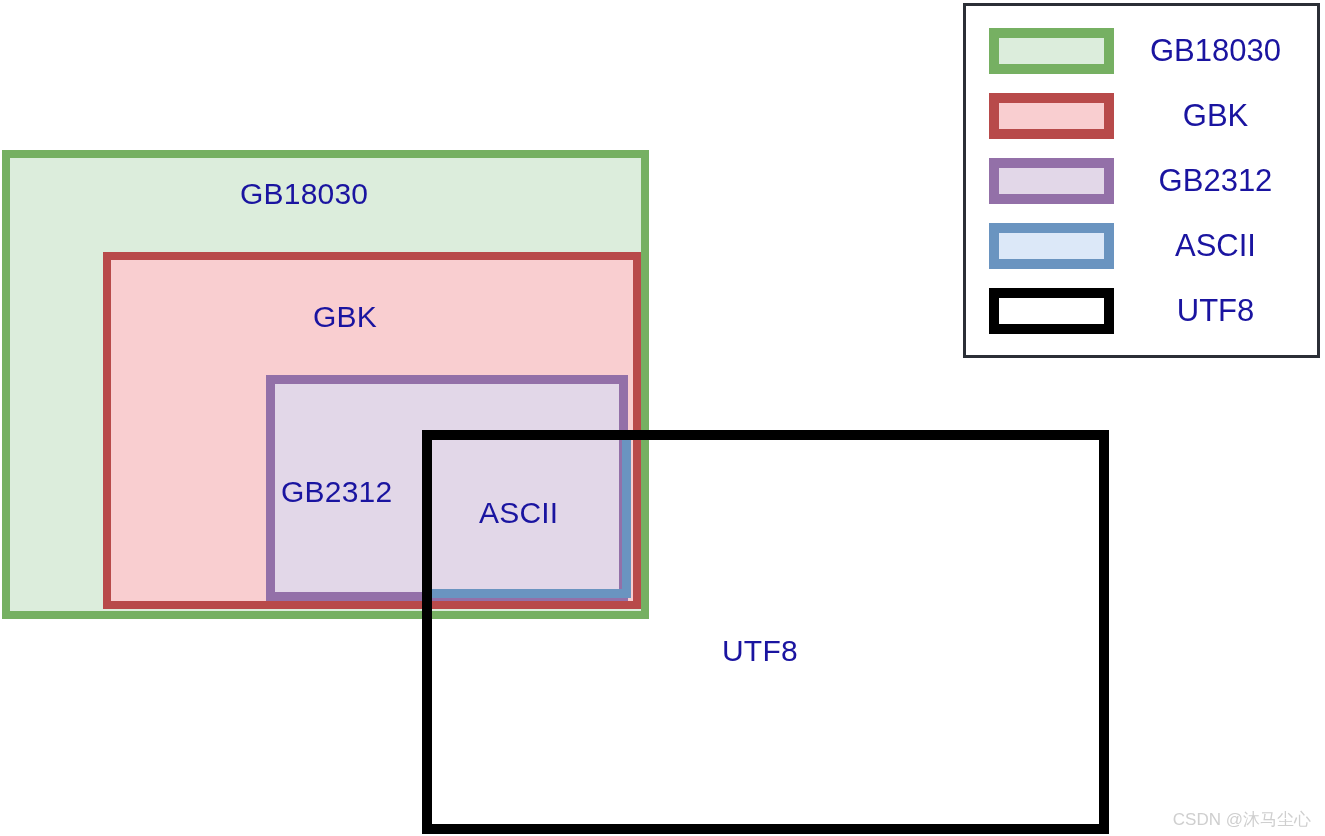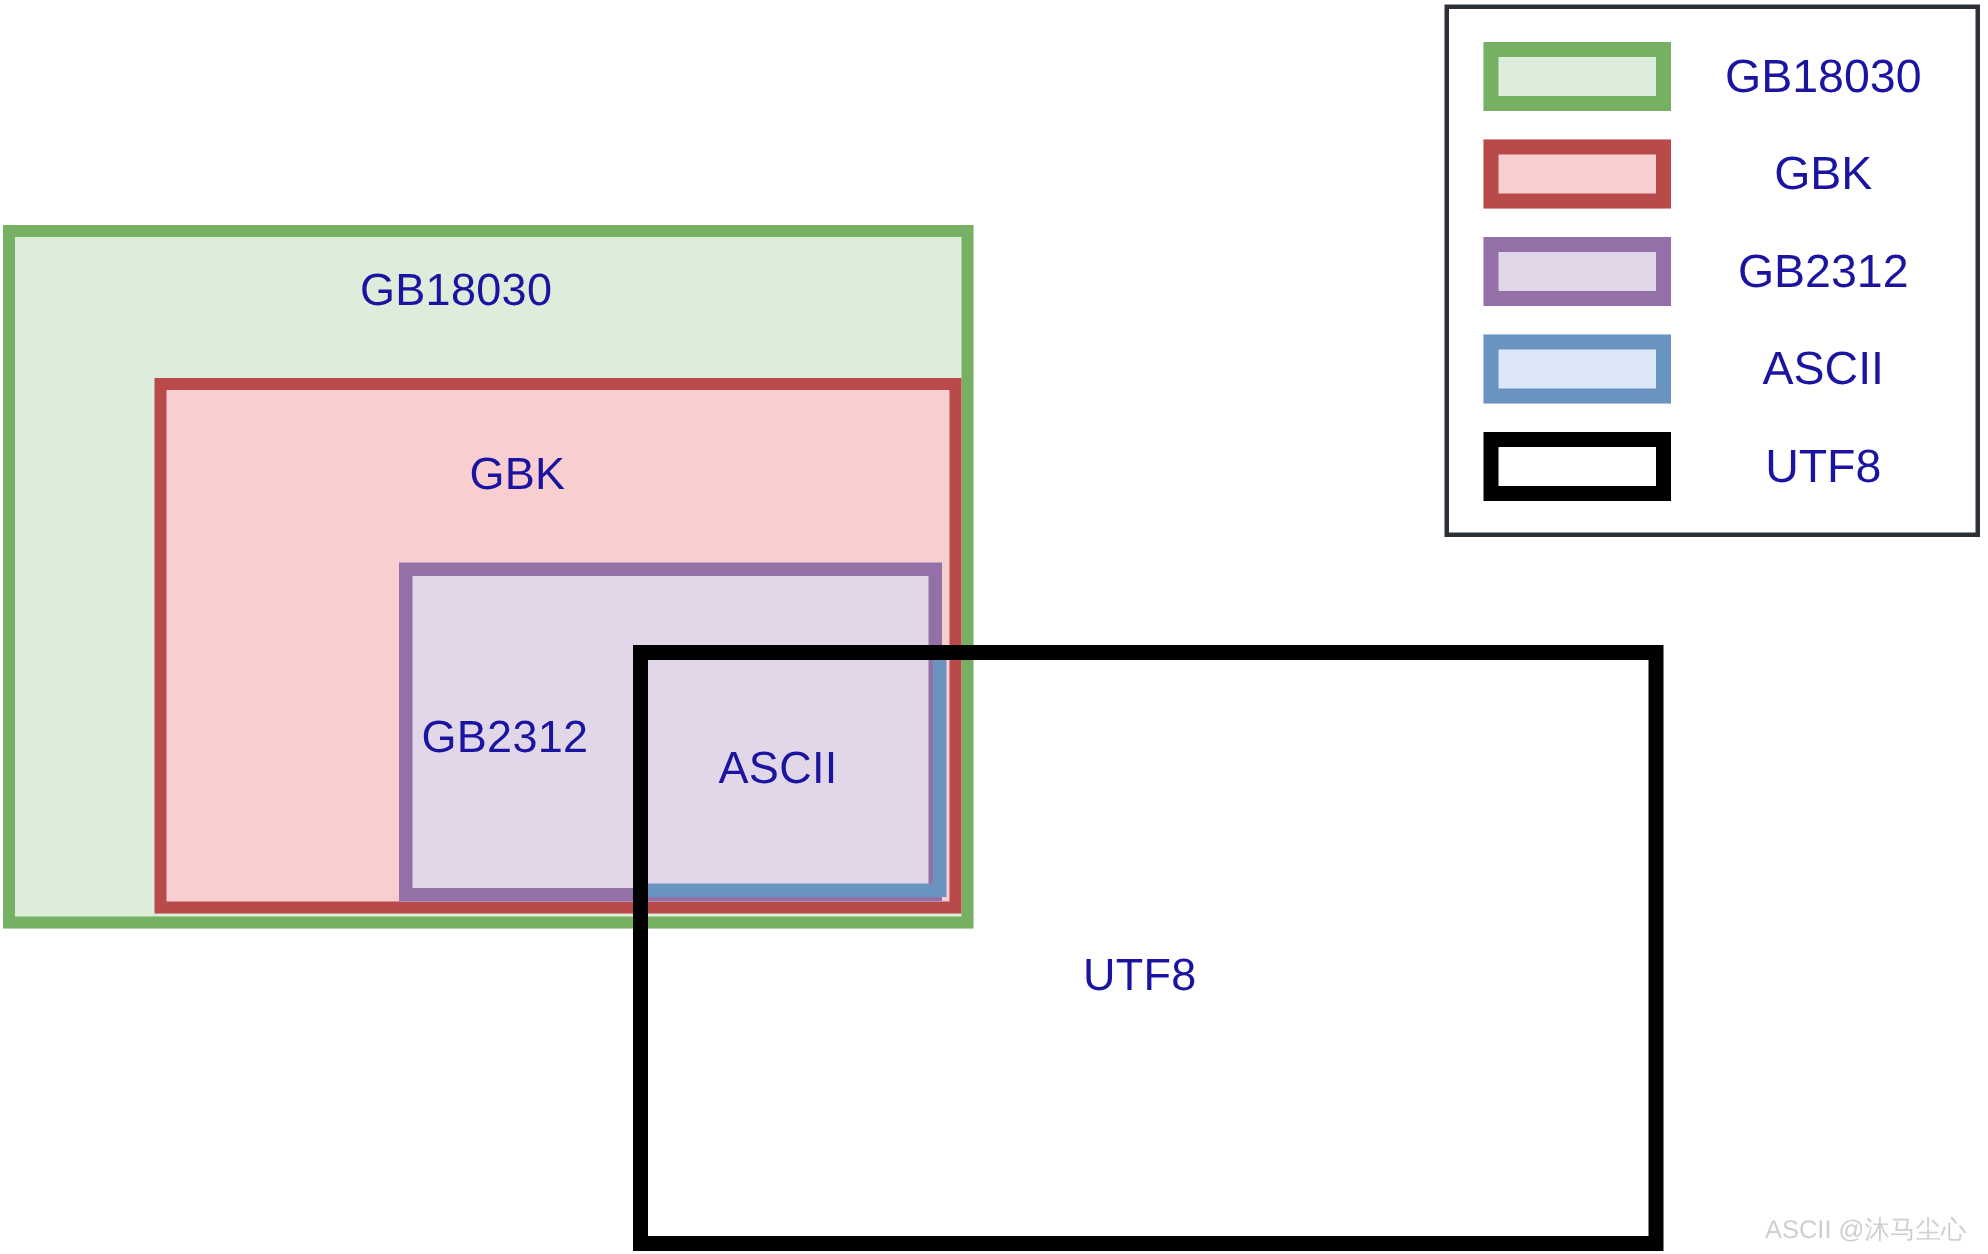--- a/index.html
+++ b/index.html
@@ -186,15 +186,15 @@
       <div class="legend-text">ASCII</div>
     </div>
 
     <div class="legend-row">
       <div class="legend-swatch sw-utf8"></div>
       <div class="legend-text">UTF8</div>
     </div>
 
   </div>
 
-  <div id="watermark">ASCII @沐马尘心</div>
+  <div id="watermark">CSDN @沐马尘心</div>
 
 </div>
 
 </body></html>

